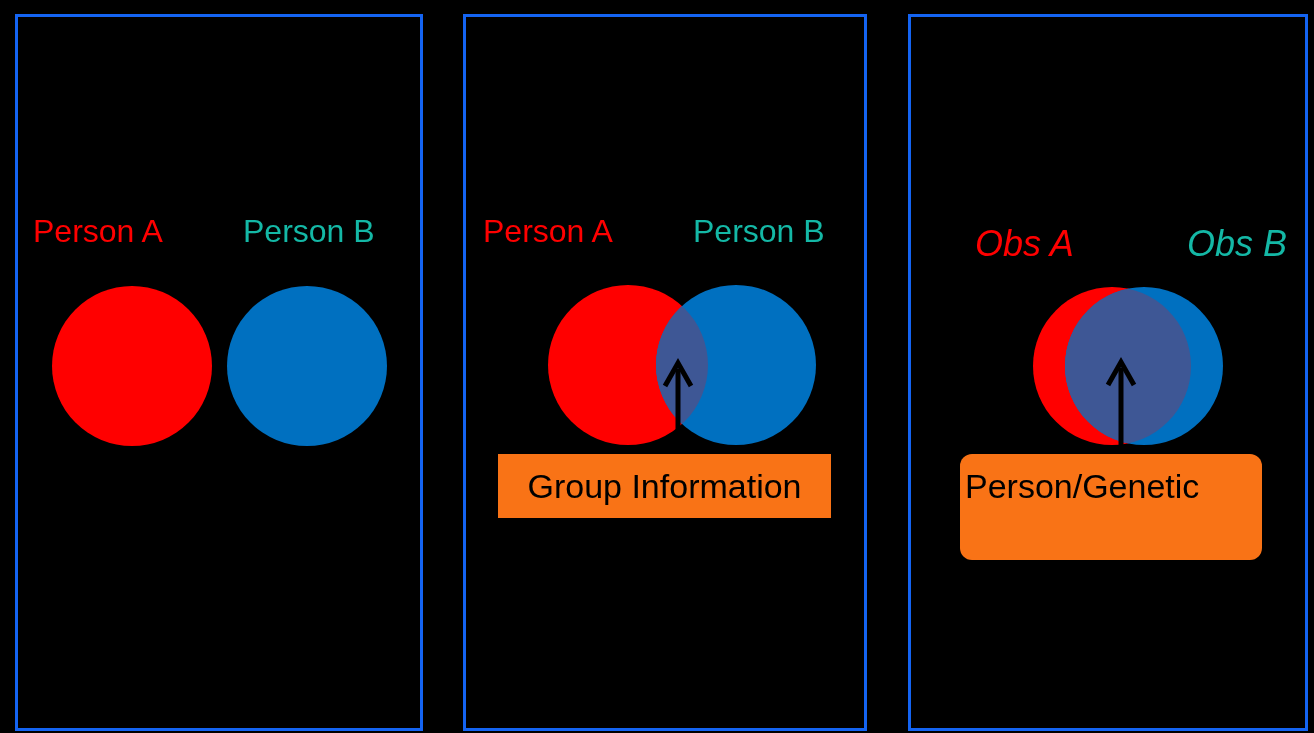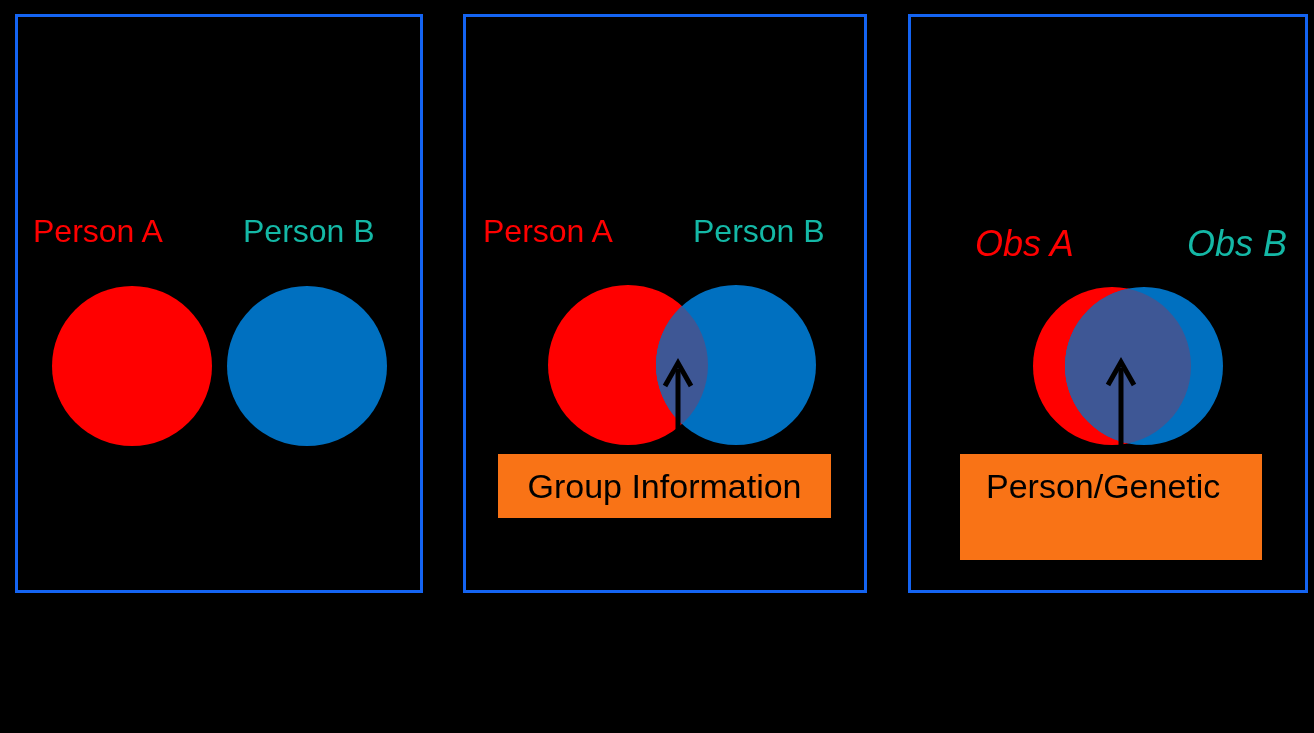--- a/index.html
+++ b/index.html
@@ -7,21 +7,21 @@
     position: relative;
     width: 1314px;
     height: 733px;
     background: #000;
     overflow: hidden;
     font-family: "Liberation Sans", sans-serif;
   }
   .panel {
     position: absolute;
     top: 14px;
-    height: 579px;
+    height: 717px;
     border: 3px solid #1464f2;
     box-sizing: border-box;
   }
   #panel-1 { left: 15px;  width: 408px; }
   #panel-2 { left: 463px; width: 404px; }
   #panel-3 { left: 908px; width: 400px; }
 
   .venn { position: absolute; left: 0; top: 0; }
 
   .circle-label {
@@ -42,22 +42,23 @@
     font-size: 34px;
     box-sizing: border-box;
   }
   .callout.single {
     display: flex;
     align-items: center;
     justify-content: center;
     text-align: center;
   }
   .callout.multi {
-    padding: 10px 0 0 26px;
+    padding: 10px 0 0 5px;
     line-height: 44px;
+    border-radius: 12px;
   }
   .callout .line { display: block; }
 </style>
 </head>
 <body>
 
 <div class="stage">
 
   <section class="panel" id="panel-1">
     <svg class="venn" width="402" height="711" viewBox="0 0 402 711">

